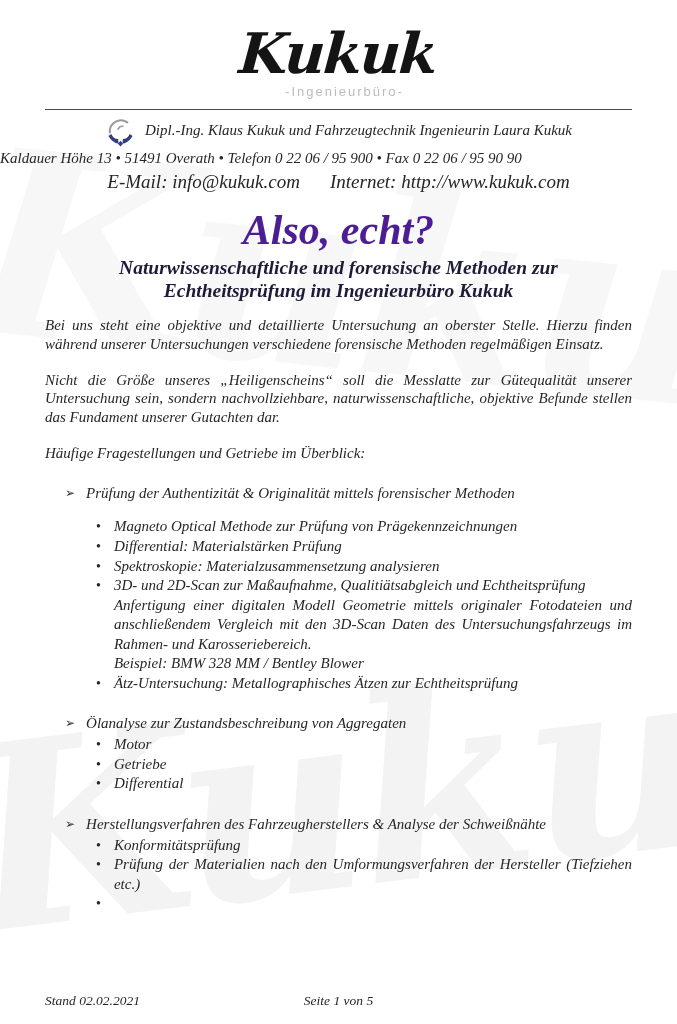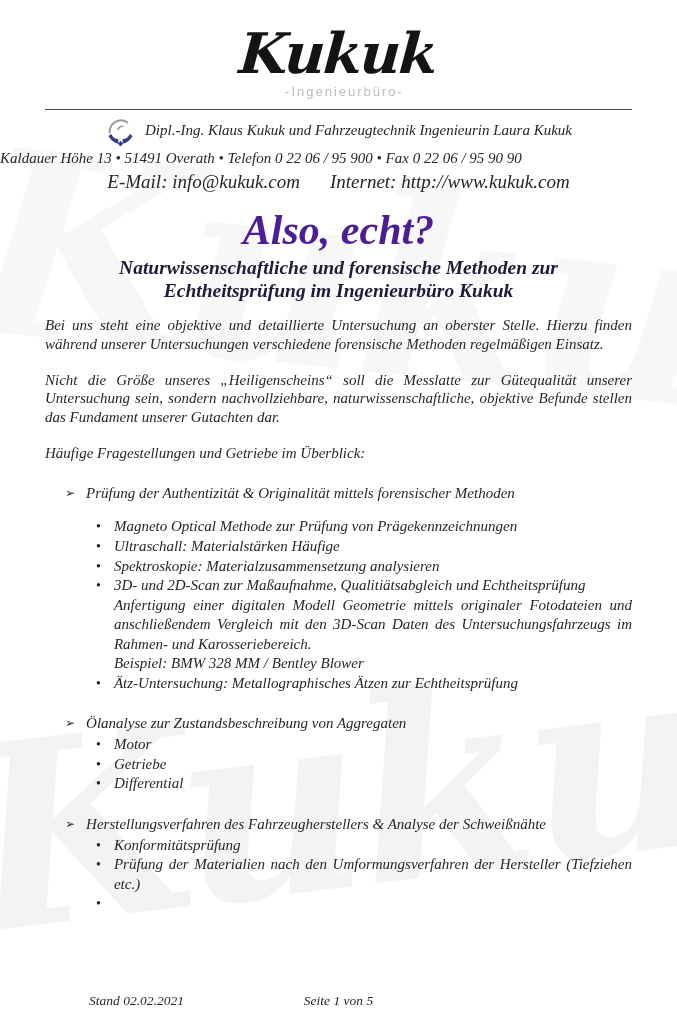--- a/index.html
+++ b/index.html
@@ -56,21 +56,21 @@
     font-family:"DejaVu Sans",sans-serif;font-style:normal;font-size:12px;
     color:#2e2e2e;line-height:1.55;flex:0 0 auto;
   }
   .bullets{margin-top:2px;}
   .bullets.spaced{margin-top:15px;}
   .bullet{display:flex;gap:13px;margin-left:31px;font-size:15px;line-height:1.3;}
   .dot{font-style:normal;flex:0 0 auto;font-size:14px;line-height:1.4;}
   .btext{text-align:justify;white-space:pre-line;}
   
   .footer{position:absolute;left:0;right:0;bottom:14px;font-size:13.5px;z-index:1;}
-  .footer-left{position:absolute;left:45px;bottom:0;margin-left:44px;}
+  .footer-left{position:absolute;left:45px;bottom:0;}
   .footer-center{text-align:center;}
   
   .mark{width:31px;height:31px;flex:0 0 auto;position:relative;top:3px;}
 </style>
 </head>
 <body>
 
 <div class="page">
 
   <div class="wm wm-top">Kukuk</div>
@@ -120,21 +120,21 @@
         <span class="arrow">➢</span>
         <span>Prüfung der Authentizität &amp; Originalität mittels forensischer Methoden</span>
       </div>
       <div class="bullets spaced">
         <div class="bullet">
           <span class="dot">•</span>
           <span class="btext">Magneto Optical Methode zur Prüfung von Prägekennzeichnungen</span>
         </div>
         <div class="bullet">
           <span class="dot">•</span>
-          <span class="btext">Ultraschall: Materialstärken Häufige</span>
+          <span class="btext">Differential: Materialstärken Prüfung</span>
         </div>
         <div class="bullet">
           <span class="dot">•</span>
           <span class="btext">Spektroskopie: Materialzusammensetzung analysieren</span>
         </div>
         <div class="bullet">
           <span class="dot">•</span>
           <span class="btext">3D- und 2D-Scan zur Maßaufnahme, Qualitiätsabgleich und Echtheitsprüfung
 Anfertigung einer digitalen Modell Geometrie mittels originaler Fotodateien und anschließendem Vergleich mit den 3D-Scan Daten des Untersuchungsfahrzeugs im Rahmen- und Karosseriebereich.
 Beispiel: BMW 328 MM / Bentley Blower</span>

